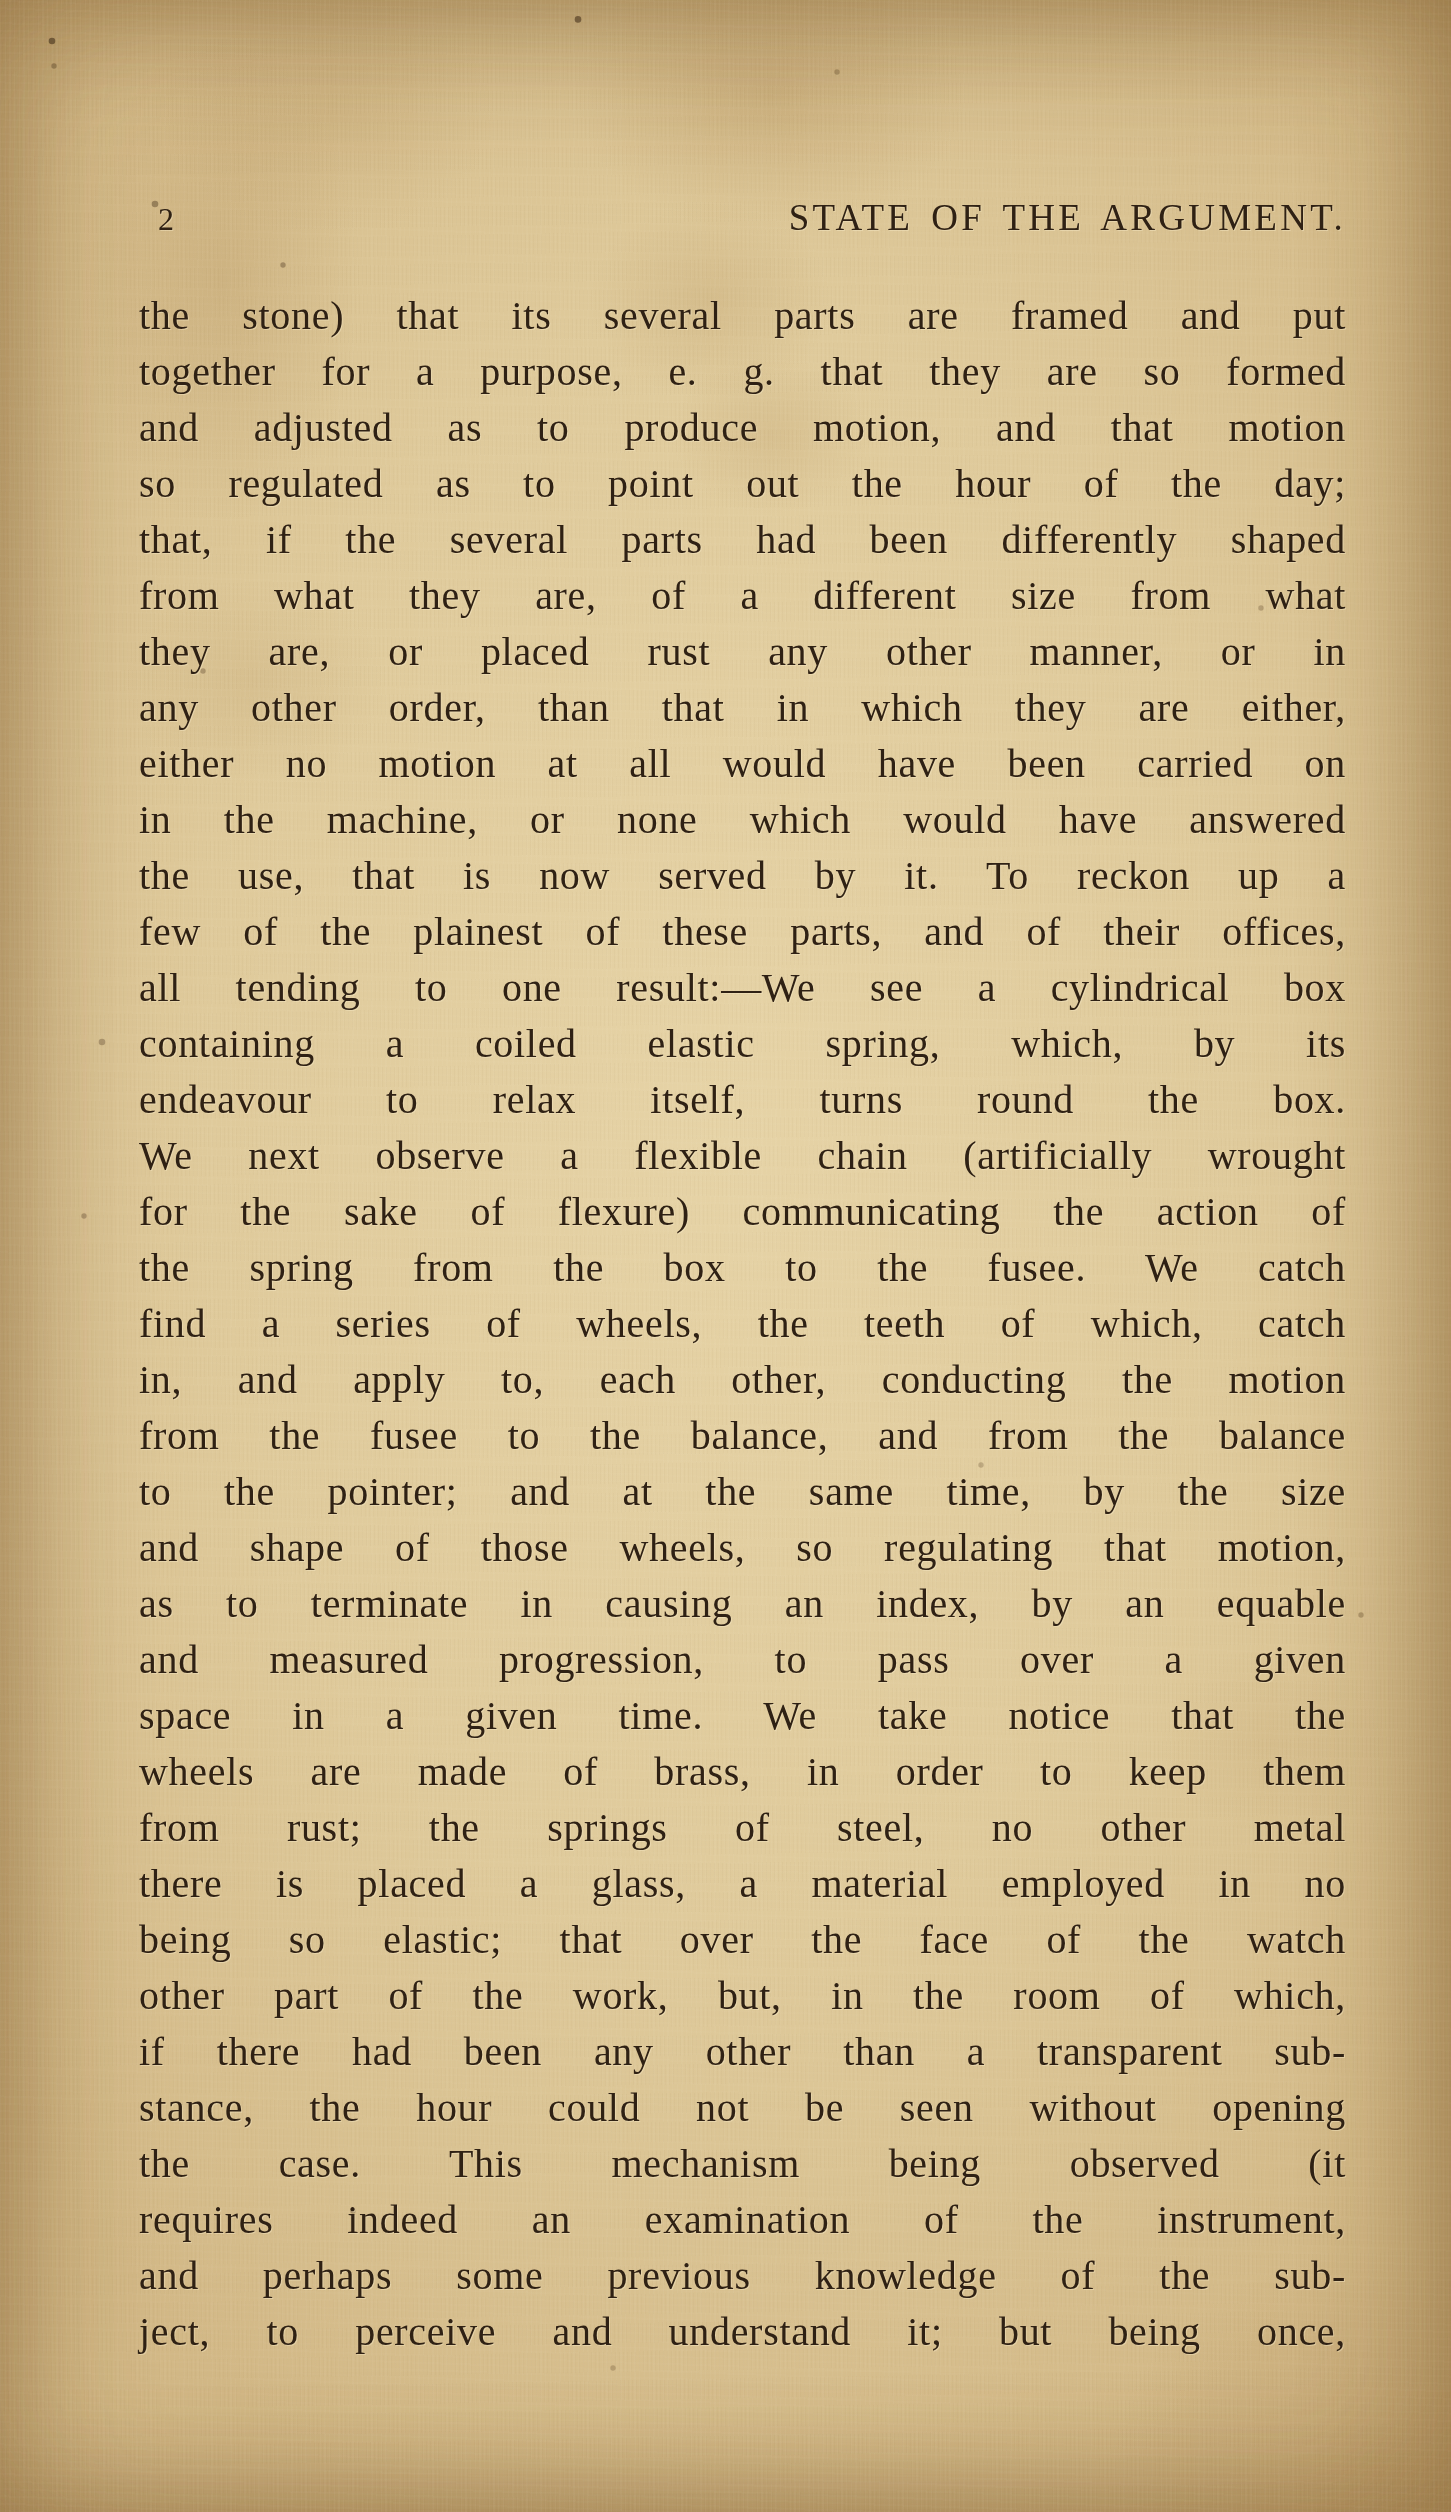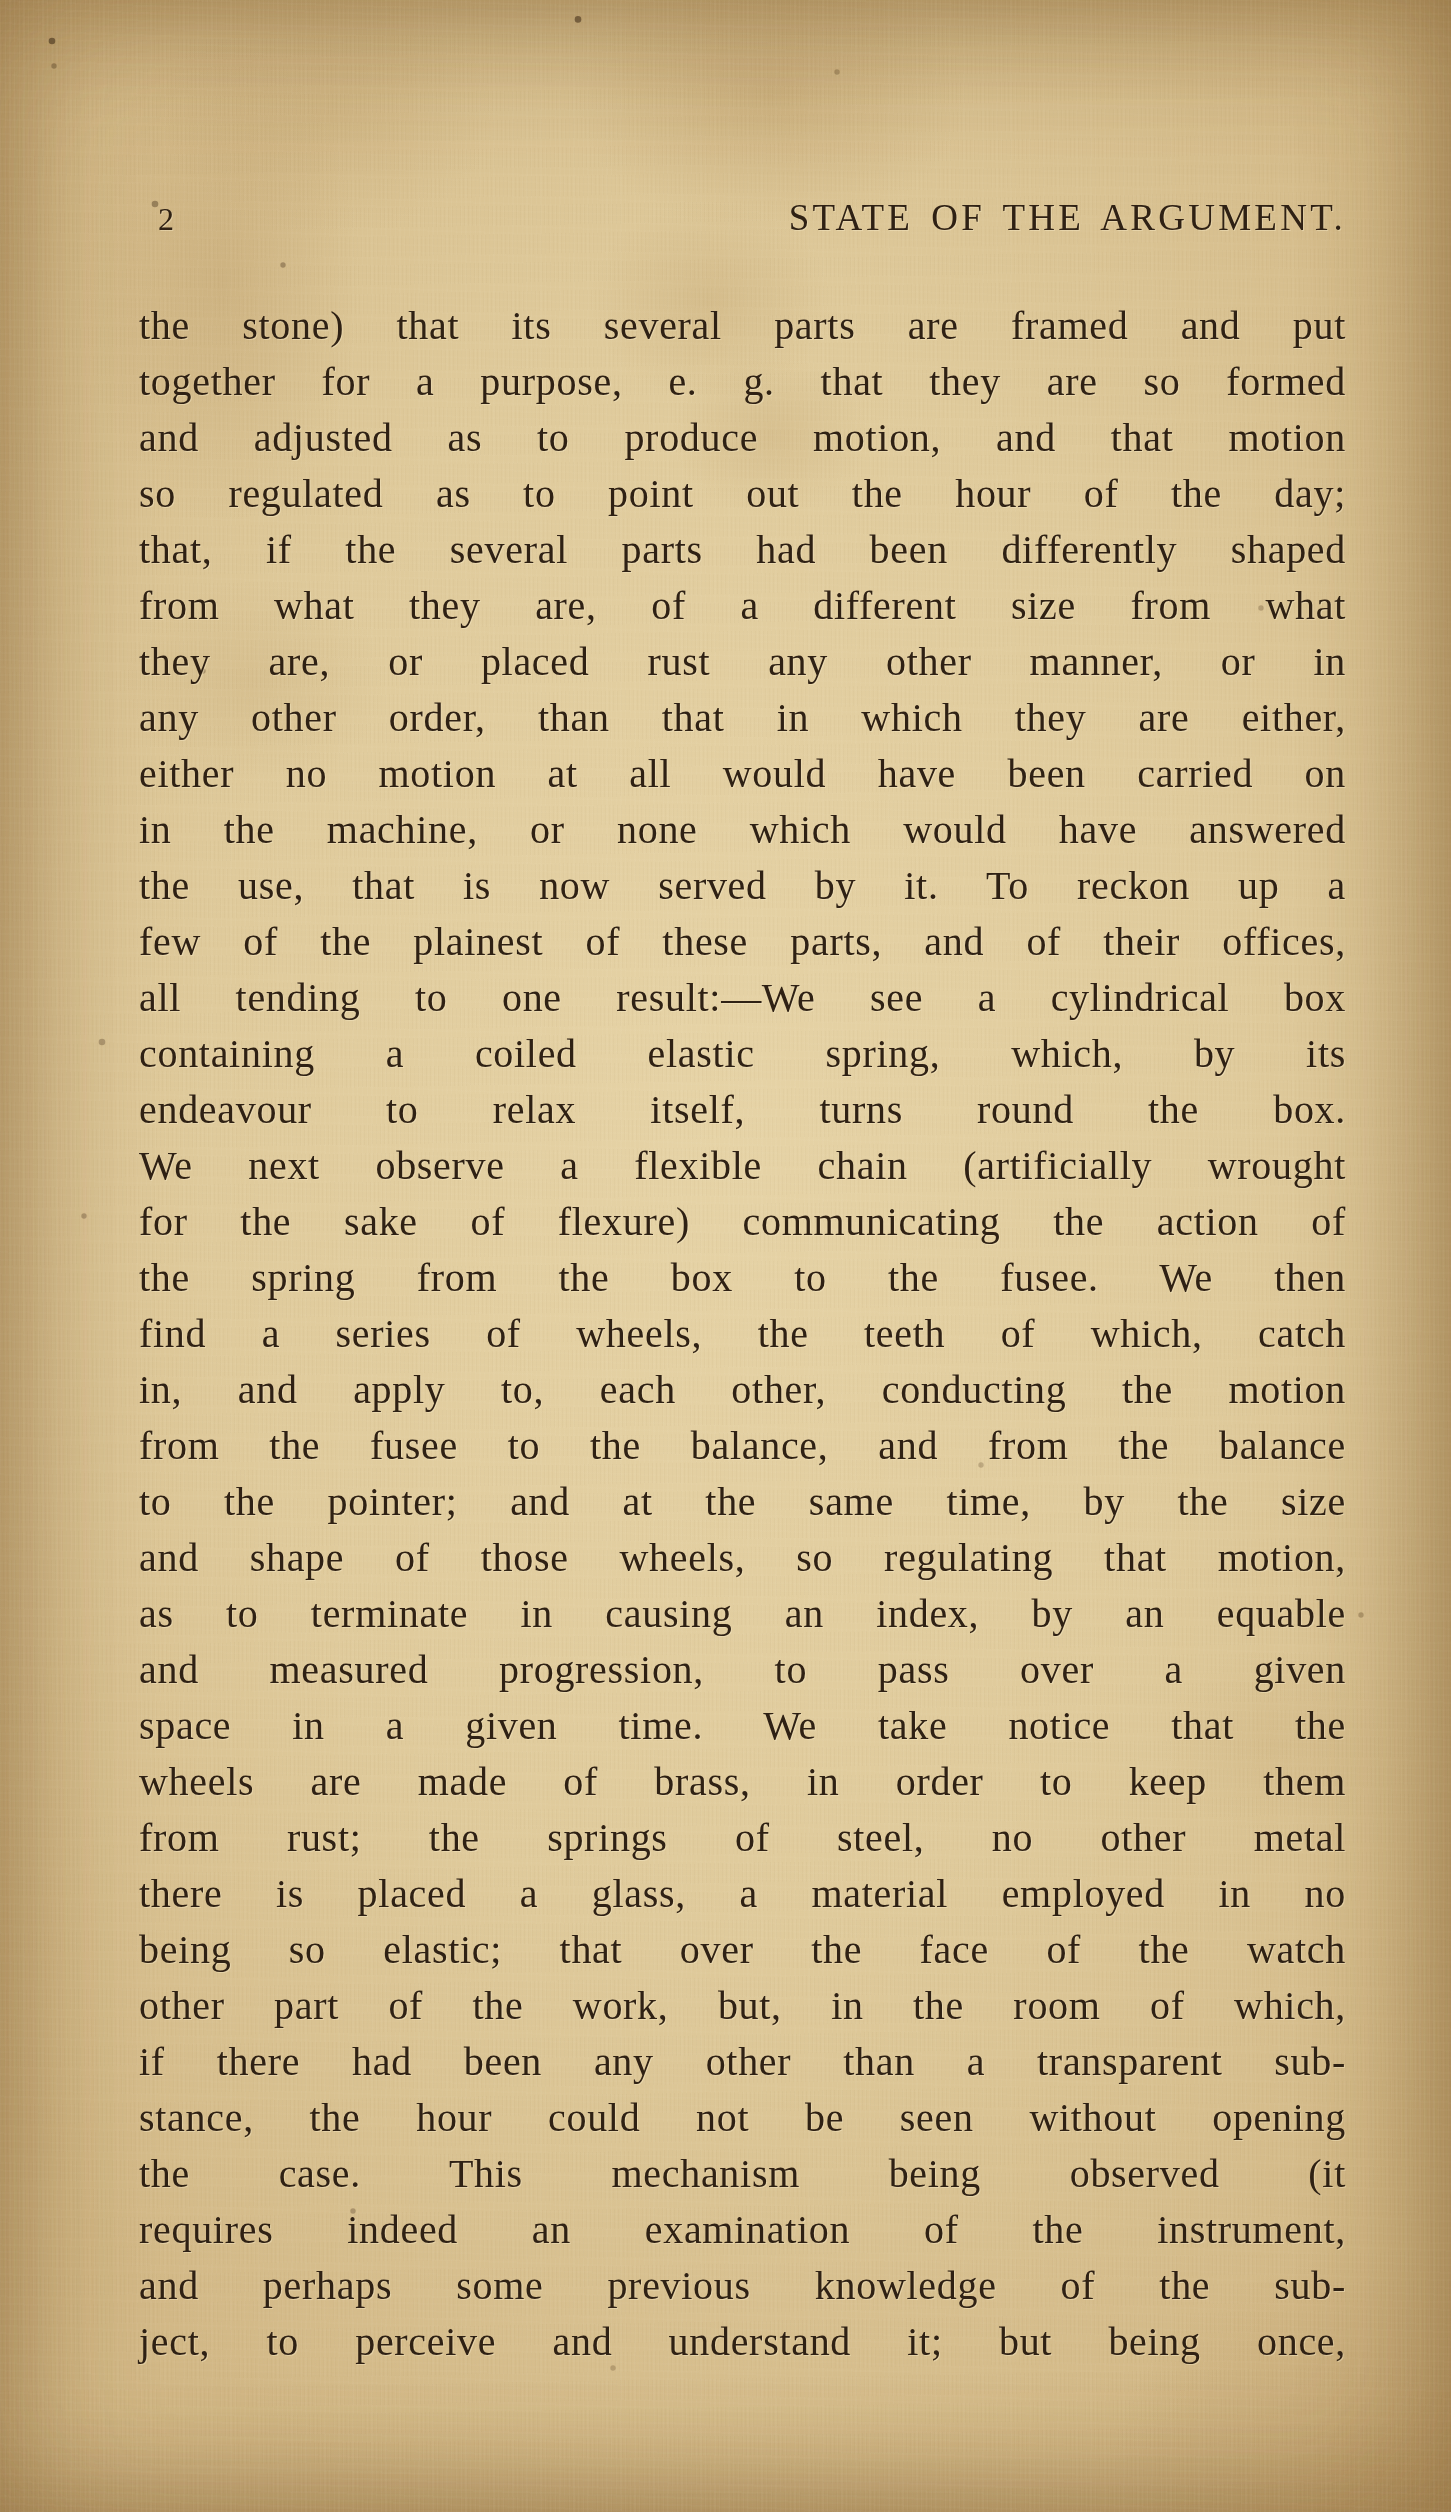--- a/index.html
+++ b/index.html
@@ -80,21 +80,21 @@
   }
   .running-head {
     display: block;
     text-align: right;
     font-size: 37px;
     letter-spacing: 3.3px;
     word-spacing: 5.4px;
   }
   #page-text {
     position: absolute;
-    top: 298px;
+    top: 288px;
     left: 139px;
     width: 1207px;
   }
   .text-line {
     font-size: 40px;
     line-height: 56px;
     letter-spacing: 0.7px;
     word-spacing: 4.7px;
     text-align: justify;
     text-align-last: justify;
@@ -127,21 +127,21 @@
       <div class="text-line">any other order, than that in which they are either,</div>
       <div class="text-line">either no motion at all would have been carried on</div>
       <div class="text-line">in the machine, or none which would have answered</div>
       <div class="text-line">the use, that is now served by it.  To reckon up a</div>
       <div class="text-line">few of the plainest of these parts, and of their offices,</div>
       <div class="text-line">all tending to one result:—We see a cylindrical box</div>
       <div class="text-line">containing a coiled elastic spring, which, by its</div>
       <div class="text-line">endeavour to relax itself, turns round the box.</div>
       <div class="text-line">We next observe a flexible chain (artificially wrought</div>
       <div class="text-line">for the sake of flexure) communicating the action of</div>
-      <div class="text-line">the spring from the box to the fusee.  We then</div>
+      <div class="text-line">the spring from the box to the fusee.  We catch</div>
       <div class="text-line">find a series of wheels, the teeth of which, catch</div>
       <div class="text-line">in, and apply to, each other, conducting the motion</div>
       <div class="text-line">from the fusee to the balance, and from the balance</div>
       <div class="text-line">to the pointer; and at the same time, by the size</div>
       <div class="text-line">and shape of those wheels, so regulating that motion,</div>
       <div class="text-line">as to terminate in causing an index, by an equable</div>
       <div class="text-line">and measured progression, to pass over a given</div>
       <div class="text-line">space in a given time.  We take notice that the</div>
       <div class="text-line">wheels are made of brass, in order to keep them</div>
       <div class="text-line">from rust; the springs of steel, no other metal</div>

